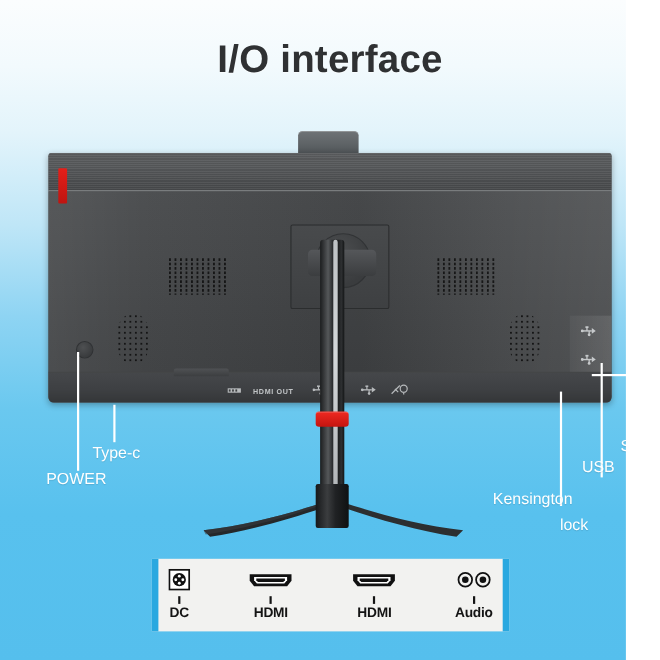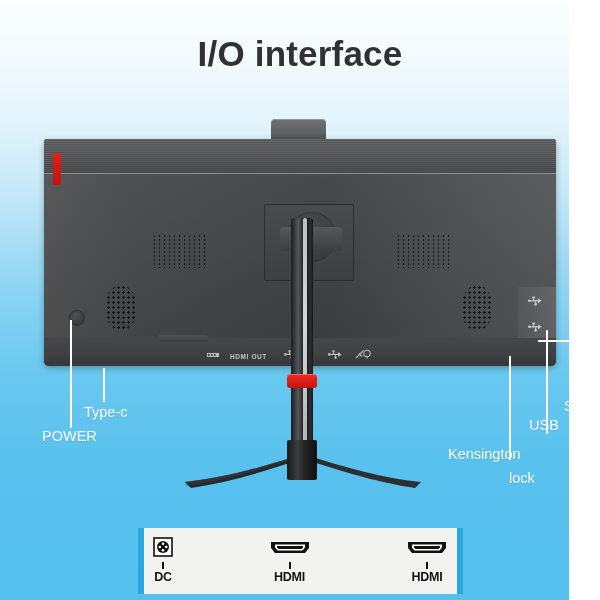--- a/index.html
+++ b/index.html
@@ -160,21 +160,21 @@
     position:absolute;color:#ffffff;font-size:14.5px;font-weight:normal;
     white-space:nowrap;text-shadow:0 1px 1px rgba(0,0,0,.12);text-align:right;
   }
 
   
   #legend{
     position:absolute;left:138px;top:508px;width:325px;height:66px;
     background:#f2f2f0;
     border-left:6px solid #29a8e0;border-right:6px solid #29a8e0;
     display:flex;align-items:flex-start;justify-content:space-between;
-    padding:6px 9px 0 9px;box-sizing:border-box;margin-top:20px;
+    padding:6px 9px 0 9px;box-sizing:border-box;
   }
   .legend-item{
     display:flex;flex-direction:column;align-items:center;width:auto;
   }
   .legend-glyph{height:26px;display:flex;align-items:center;justify-content:center;}
   .legend-tick{width:2px;height:7px;background:#141414;margin:2px 0 1px 0;}
   .legend-label{
     font-size:12.5px;font-weight:bold;color:#141414;letter-spacing:-.2px;
   }
 </style>
@@ -348,15 +348,27 @@
           <path d="M8 7 L34 7 L34 8.6 L32.5 10 L9.5 10 L8 8.6 Z" fill="#111"></path>
         </svg>
       </div>
       <div class="legend-tick"></div>
       <div class="legend-label">HDMI</div>
     </div>
 
 
 
 
+    <div class="legend-item">
+      <div class="legend-glyph">
+        <svg width="32" height="16" viewBox="0 0 32 16">
+          <circle cx="8" cy="8" r="6.2" fill="none" stroke="#111" stroke-width="1.6"></circle>
+          <circle cx="8" cy="8" r="3" fill="#111"></circle>
+          <circle cx="24" cy="8" r="6.2" fill="none" stroke="#111" stroke-width="1.6"></circle>
+          <circle cx="24" cy="8" r="3" fill="#111"></circle>
+        </svg>
+      </div>
+      <div class="legend-tick"></div>
+      <div class="legend-label">Audio</div>
+    </div>
 
   </div>
 </div>
 
 </body></html>

